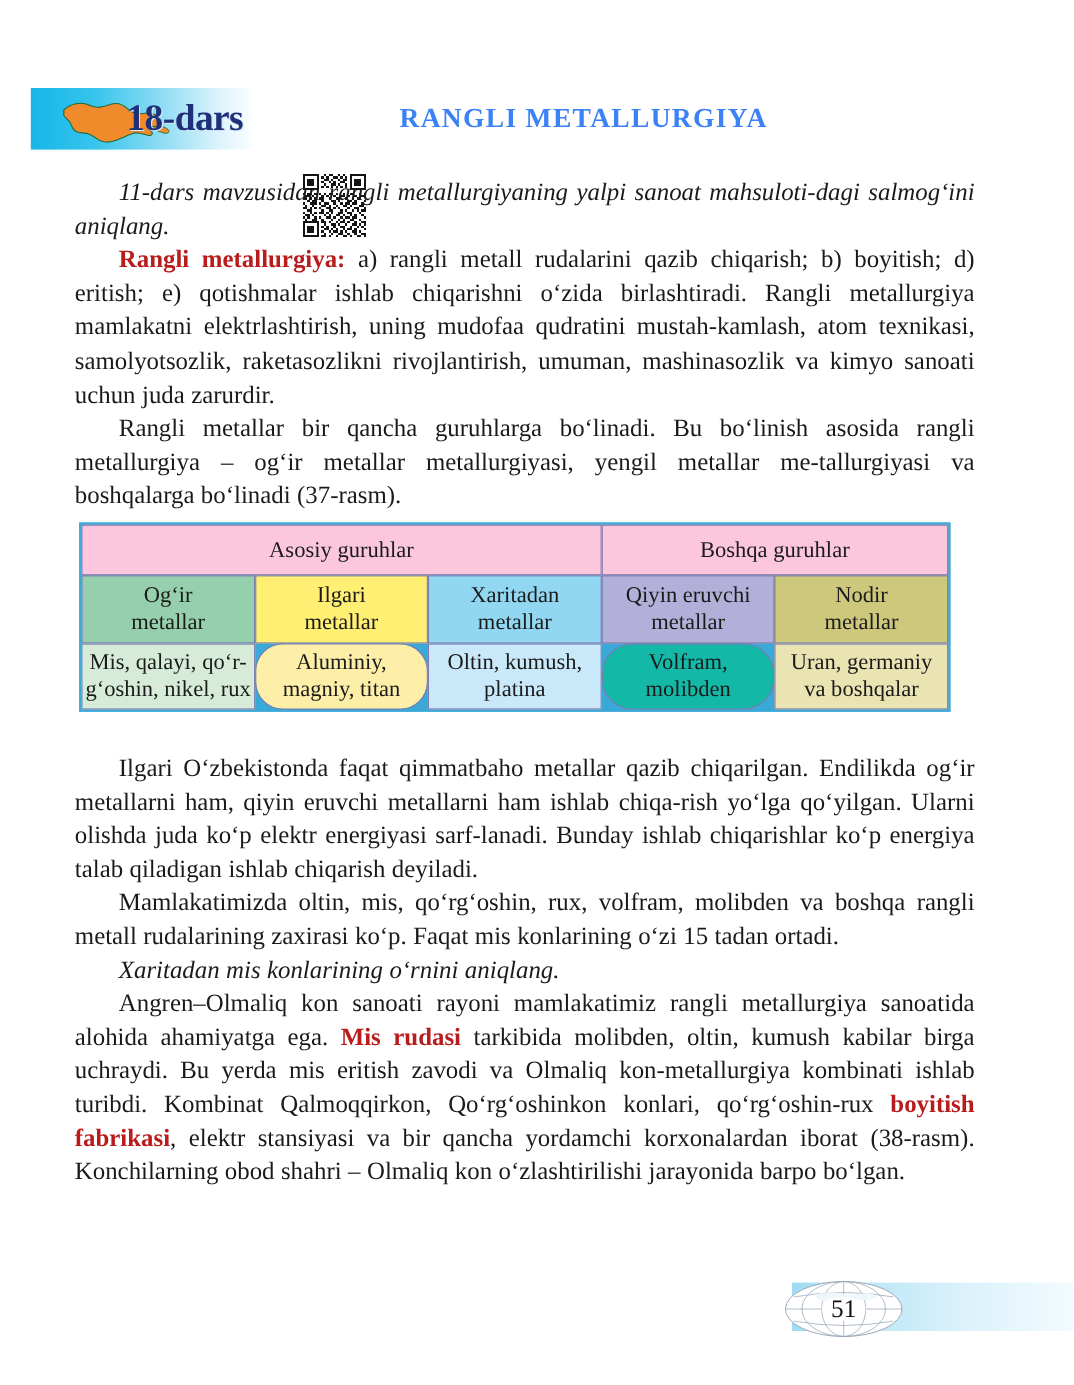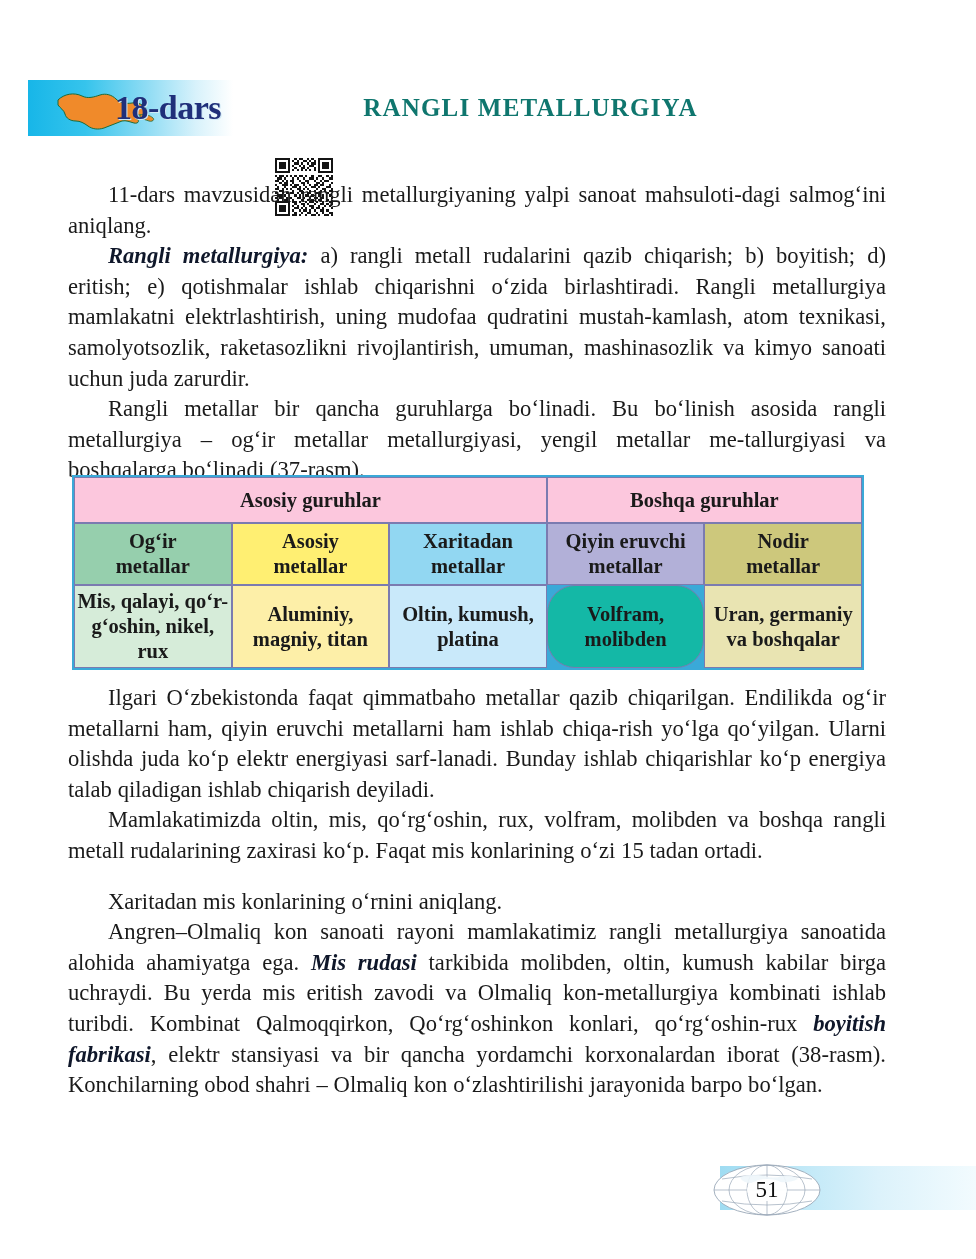--- a/index.html
+++ b/index.html
@@ -73,21 +73,21 @@
     position: absolute;
     left: 0;
     top: 18px;
     width: 976px;
     text-align: center;
     padding-left: 85px;
     box-sizing: border-box;
     font-family: "Liberation Serif", serif;
     font-weight: bold;
     font-size: 25px;
-    color: #0f766e;
+    color: #3b82f6;
     letter-spacing: 1.2px;
   }
 
   
   .content {
     position: absolute;
     left: 68px;
     top: 160px;
     width: 818px;
   }
@@ -95,36 +95,34 @@
   p.para {
     margin: 0;
     font-size: 22.6px;
     line-height: 30.6px;
     text-align: justify;
     text-indent: 40px;
     hyphens: manual;
     word-spacing: 0.2px;
   }
   p.para.italic {
-    margin-top: 20px;
+    font-style: italic;
   }
 
   .hl {
-    color: #0f172a;
+    color: #b91c1c;
     font-weight: bold;
-    font-style: italic;
   }
 
   
   .table-wrap {
     position: absolute;
     left: 72px;
     top: 475px;
     width: 792px;
-    font-weight: bold;
   }
   table.metal-table {
     width: 792px;
     border-collapse: separate;
     border-spacing: 0;
     border: 2px solid #3aa9d8;
     background: #3aa9d8;
     table-layout: fixed;
   }
   table.metal-table td {
@@ -142,21 +140,21 @@
     font-size: 21.5px;
     border: 1px solid #3aa9d8;
   }
   td.h-ogir   { background: #96cfad; height: 54px; }
   td.h-yengil { background: #ffef72; height: 54px; }
   td.h-qimmat { background: #92d7f2; height: 54px; }
   td.h-qiyin  { background: #b2b0d8; height: 54px; }
   td.h-nodir  { background: #cdc87c; height: 54px; }
 
   td.b-ogir   { background: #d6ecd9; height: 52px; font-size: 19px; line-height: 23px;}
-  td.b-yengil { background: #fdefa8; height: 52px; }
+  td.b-yengil { background: #fdefa8; height: 52px; border-radius: 25px; }
   td.b-qimmat { background: #c9e9fa; height: 52px; }
   td.b-qiyin  { background: #14b8a6; height: 52px; border-radius: 28px; }
   td.b-nodir  { background: #e9e4b2; height: 52px; }
 
   .fig-caption {
     position: absolute;
     left: 0;
     top: 633px;
     width: 976px;
     text-align: center;
@@ -462,21 +460,21 @@
           <tr>
         <td class="grp-head" colspan="3">Asosiy guruhlar</td>
         <td class="grp-head" colspan="2">Boshqa guruhlar</td>
       </tr>
       <tr>
         <td class="h-ogir" style="width:178px">
           <span>Og‘ir</span><br>
           <span>metallar</span>
         </td>
         <td class="h-yengil" style="width:154px">
-          <span>Asosiy</span><br>
+          <span>Ilgari</span><br>
           <span>metallar</span>
         </td>
         <td class="h-qimmat" style="width:156px">
           <span>Xaritadan</span><br>
           <span>metallar</span>
         </td>
         <td class="h-qiyin" style="width:152px">
           <span>Qiyin eruvchi</span><br>
           <span>metallar</span>
         </td>

